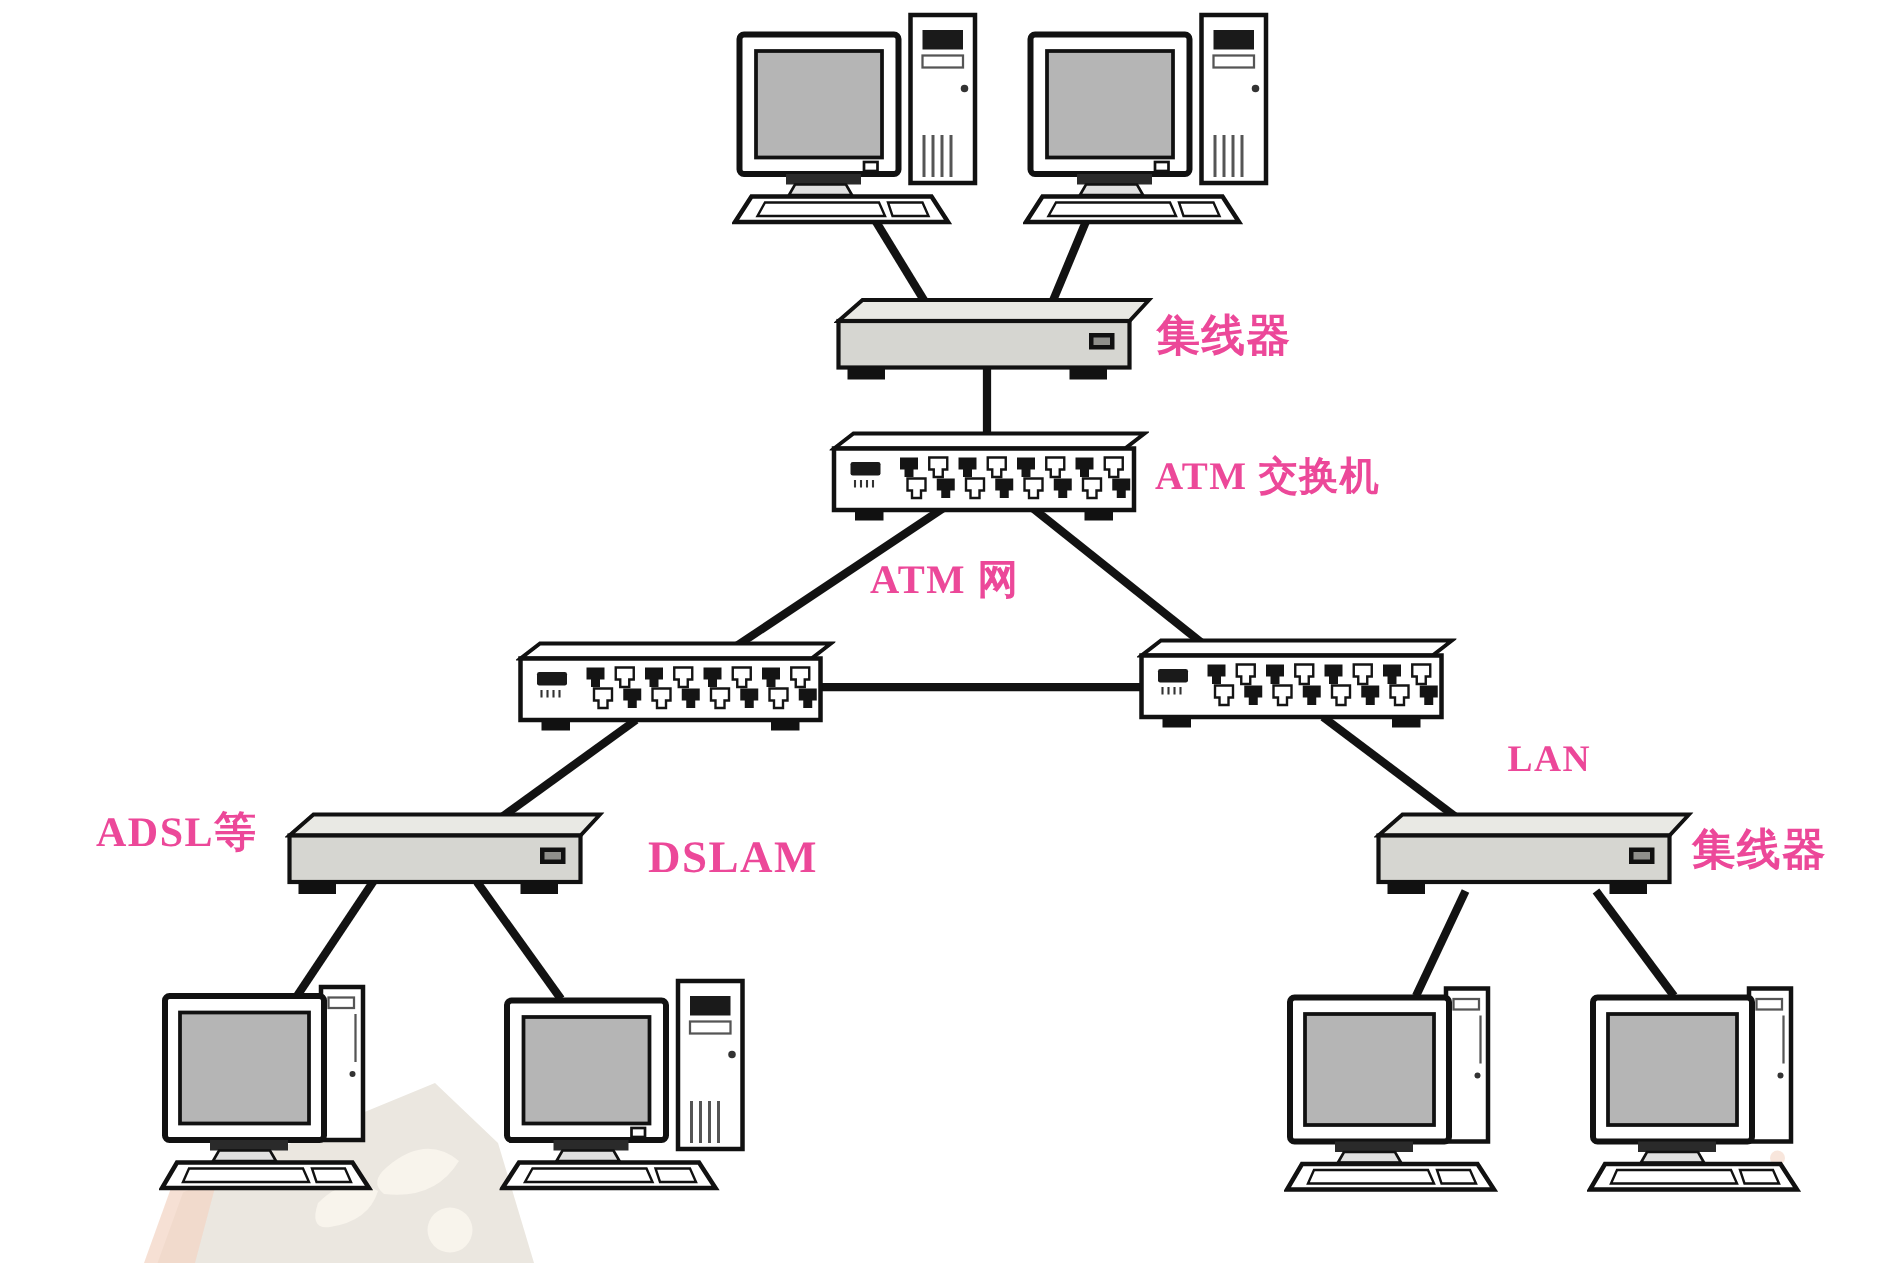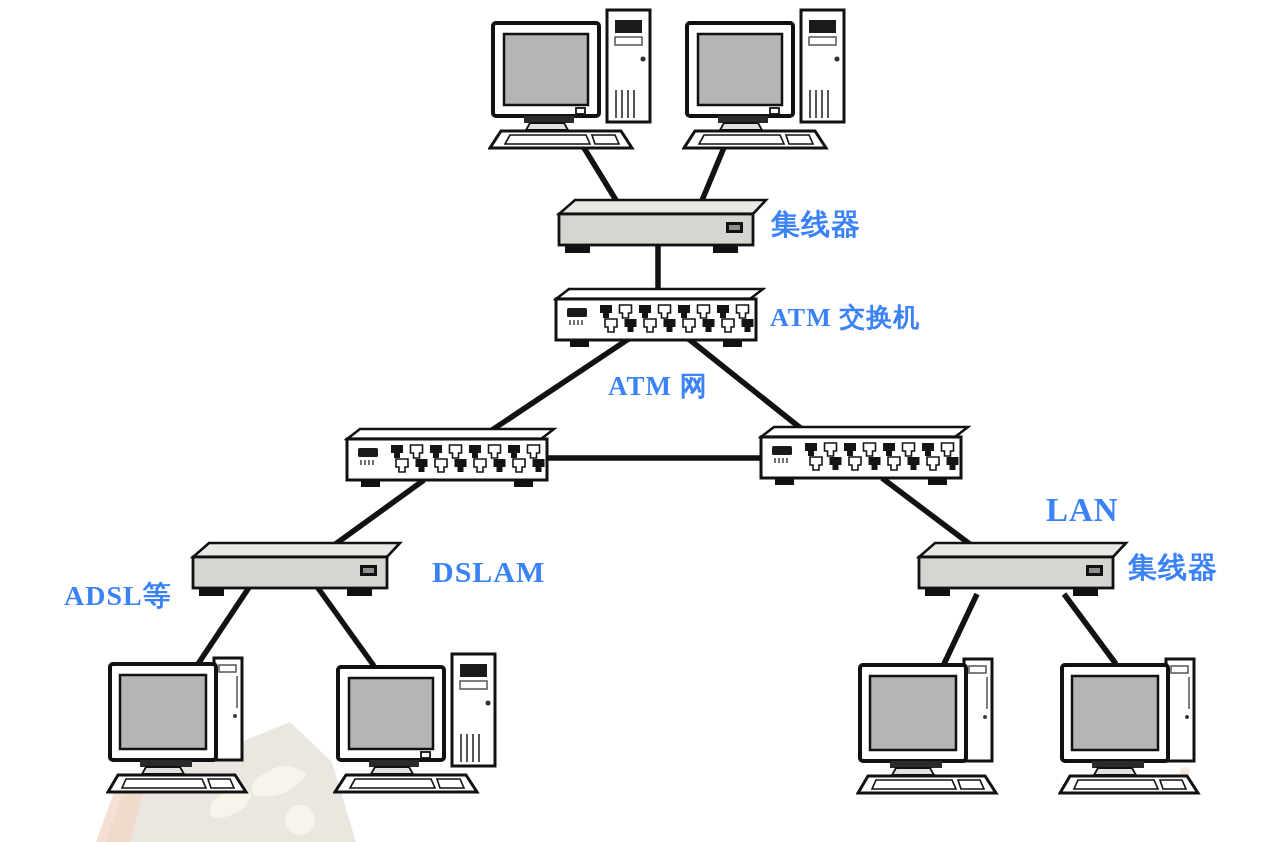--- a/index.html
+++ b/index.html
@@ -7,21 +7,21 @@
     position:relative;
     width:1266px;height:842px;
     background:#ffffff;
     overflow:hidden;
     font-family:"Liberation Serif","DejaVu Serif",serif;
   }
   .wires{position:absolute;left:0;top:0;}
   .dev{position:absolute;}
   .lbl{
     position:absolute;
-    color:#3b82f6;
+    color:#ec4899;
     white-space:nowrap;
     font-weight:bold;
     letter-spacing:1px;
     line-height:1;
   }
   .defs-holder{position:absolute;width:0;height:0;overflow:hidden;}
   .jf{fill:#141414;}
   .jo{fill:#ffffff;stroke:#141414;stroke-width:1.6;}
 </style>
 </head>
@@ -161,19 +161,19 @@
     </svg>
   <svg class="dev" style="left:856px;top:651px" width="150" height="144" viewBox="0 0 150 144">
       <use href="#pc-slim-sym"></use>
     </svg>
   <svg class="dev" style="left:1058px;top:651px" width="150" height="144" viewBox="0 0 150 144">
       <use href="#pc-slim-sym"></use>
     </svg>
 
   <div class="lbl" style="left:771px;top:210px;font-size:29px">集线器</div>
   <div class="lbl" style="left:770px;top:305px;font-size:26px">ATM 交换机</div>
-  <div class="lbl" style="left:608px;top:373px;font-size:27px">ATM 网</div>
-  <div class="lbl" style="left:1046px;top:494px;font-size:33px">LAN</div>
-  <div class="lbl" style="left:64px;top:582px;font-size:28px">ADSL等</div>
+  <div class="lbl" style="left:580px;top:373px;font-size:27px">ATM 网</div>
+  <div class="lbl" style="left:1005px;top:494px;font-size:25px">LAN</div>
+  <div class="lbl" style="left:64px;top:542px;font-size:28px">ADSL等</div>
   <div class="lbl" style="left:432px;top:557px;font-size:30px">DSLAM</div>
   <div class="lbl" style="left:1128px;top:553px;font-size:29px">集线器</div>
 
 </div>
 
 </body></html>

